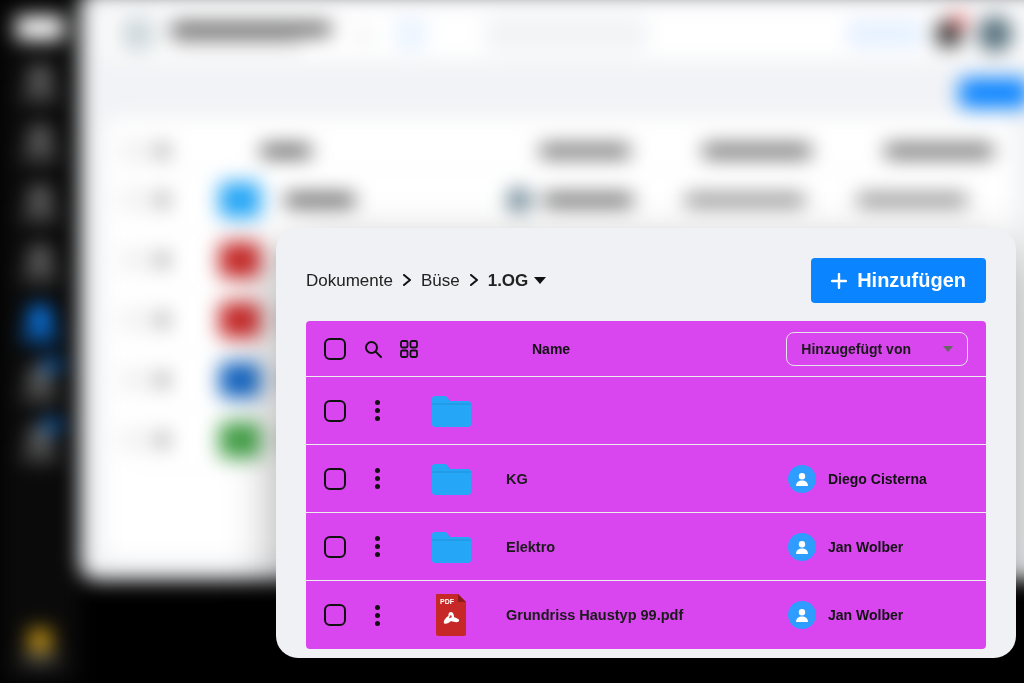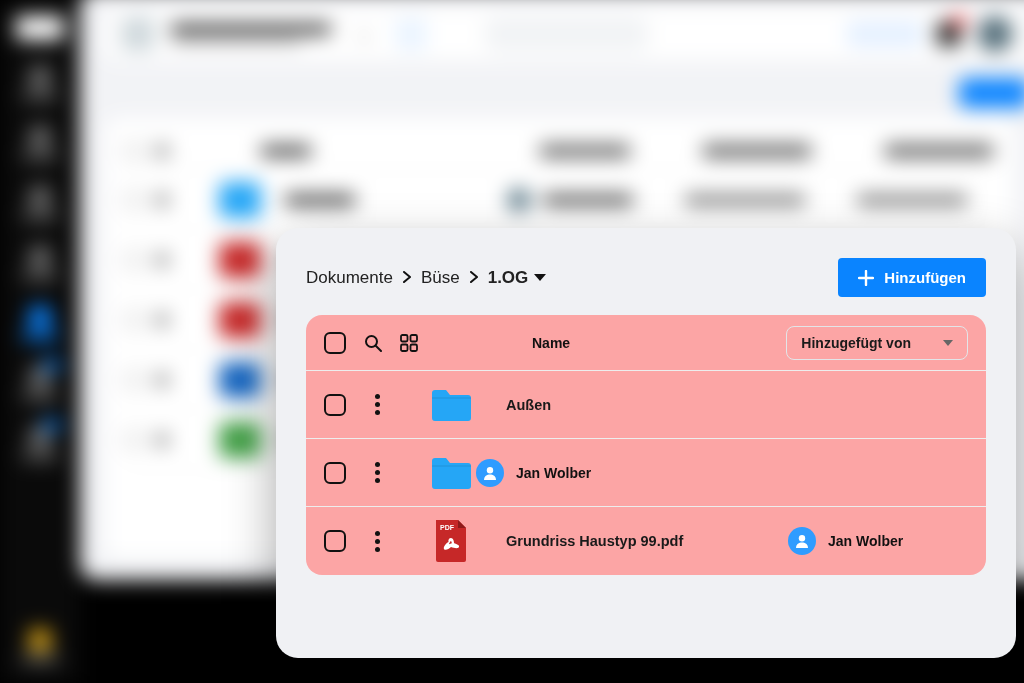--- a/index.html
+++ b/index.html
@@ -52,24 +52,24 @@
   .c-green { background:#43a047; }
 
   
   .card { position: absolute; left: 276px; top: 228px; width: 740px; height: 430px; background: #f0f1f4; border-radius: 22px; box-shadow: 0 20px 50px rgba(0,0,0,0.35); padding: 30px 30px 10px 30px; }
   .card-header { display:flex; justify-content:space-between; margin-bottom: 18px; }
   .breadcrumb { display:flex; align-items:center; gap: 10px; font-size: 17px; color:#222; font-weight:500; }
   .bc-sep svg { width:8px; height:12px; }
   .bc-cur { font-weight: 800; display:flex; align-items:center; gap:6px; cursor:pointer; }
   .bc-caret { width:0; height:0; border-left:6px solid transparent; border-right:6px solid transparent; border-top:7px solid #111; }
 
-  .add-btn { background:#0a84ff; color:#fff; border:none; border-radius:4px; padding: 11px 20px; font-size:15px; font-weight:700; display:flex; align-items:center; gap:10px; cursor:pointer; }
+  .add-btn { background:#0a84ff; color:#fff; border:none; border-radius:4px; padding: 11px 20px; font-size:20px; font-weight:700; display:flex; align-items:center; gap:10px; cursor:pointer; }
   .add-btn svg { width:16px; height:16px; }
 
-  .table { background:#fca5a5; border-radius:16px; overflow:hidden; }
+  .table { background:#d946ef; border-radius:4px; overflow:hidden; }
   .thead { display:flex; align-items:center; height:56px; padding: 0 18px; border-bottom:1px solid #ededed; }
   .th-check { width:22px; height:22px; border:2.5px solid #111; border-radius:6px; cursor:pointer; }
   .th-tools { display:flex; align-items:center; gap:18px; margin-left: 18px; }
   .th-tools svg { width:18px; height:18px; cursor:pointer; }
   .th-name { margin-left: 114px; font-weight:800; font-size:14px; color:#111; }
   .th-added { margin-left:auto; border:1px solid #e3e5e8; border-radius:8px; padding:8px 14px; display:flex; align-items:center; gap:32px; cursor:pointer; font-size:14px; font-weight:700; color:#1a1a1a; }
   .th-added .caret { width:0; height:0; border-left:5px solid transparent; border-right:5px solid transparent; border-top:6px solid #666; }
 
   .trow { display:flex; align-items:center; height:68px; padding:0 18px; border-bottom:1px solid #ededed; }
   .trow:last-child { border-bottom:none; }
@@ -242,37 +242,61 @@
             <span></span>
             <span></span>
             <span></span>
           </div>
     <div class="r-icon">
             <svg class="folder-svg" viewBox="0 0 44 36">
               <path d="M3 6 Q3 3 6 3 H17 L21 8 H39 Q42 8 42 11 V31 Q42 34 39 34 H6 Q3 34 3 31 Z" fill="#25a6f6"></path>
               <path d="M3 11 H42" stroke="rgba(0,0,0,0.12)" stroke-width="1"></path>
             </svg>
           </div>
-    <div class="r-name">Außen</div>
-  </div>
-
+  </div>
 
   <div class="trow">
     <div class="r-check"></div>
     <div class="r-more">
             <span></span>
             <span></span>
             <span></span>
           </div>
     <div class="r-icon">
             <svg class="folder-svg" viewBox="0 0 44 36">
               <path d="M3 6 Q3 3 6 3 H17 L21 8 H39 Q42 8 42 11 V31 Q42 34 39 34 H6 Q3 34 3 31 Z" fill="#25a6f6"></path>
               <path d="M3 11 H42" stroke="rgba(0,0,0,0.12)" stroke-width="1"></path>
             </svg>
           </div>
+    <div class="r-name">KG</div>
+    <div class="r-user">
+      <div class="r-user-av">
+        <svg viewBox="0 0 16 16">
+                <circle cx="8" cy="5.2" r="3.2" fill="#fff"></circle>
+                <path d="M2 15 C2 11 5 9.4 8 9.4 C11 9.4 14 11 14 15 Z" fill="#fff"></path>
+              </svg>
+      </div>
+      <div class="r-user-name">Diego Cisterna</div>
+    </div>
+  </div>
+
+  <div class="trow">
+    <div class="r-check"></div>
+    <div class="r-more">
+            <span></span>
+            <span></span>
+            <span></span>
+          </div>
+    <div class="r-icon">
+            <svg class="folder-svg" viewBox="0 0 44 36">
+              <path d="M3 6 Q3 3 6 3 H17 L21 8 H39 Q42 8 42 11 V31 Q42 34 39 34 H6 Q3 34 3 31 Z" fill="#25a6f6"></path>
+              <path d="M3 11 H42" stroke="rgba(0,0,0,0.12)" stroke-width="1"></path>
+            </svg>
+          </div>
+    <div class="r-name">Elektro</div>
     <div class="r-user">
       <div class="r-user-av">
         <svg viewBox="0 0 16 16">
                 <circle cx="8" cy="5.2" r="3.2" fill="#fff"></circle>
                 <path d="M2 15 C2 11 5 9.4 8 9.4 C11 9.4 14 11 14 15 Z" fill="#fff"></path>
               </svg>
       </div>
       <div class="r-user-name">Jan Wolber</div>
     </div>
   </div>

